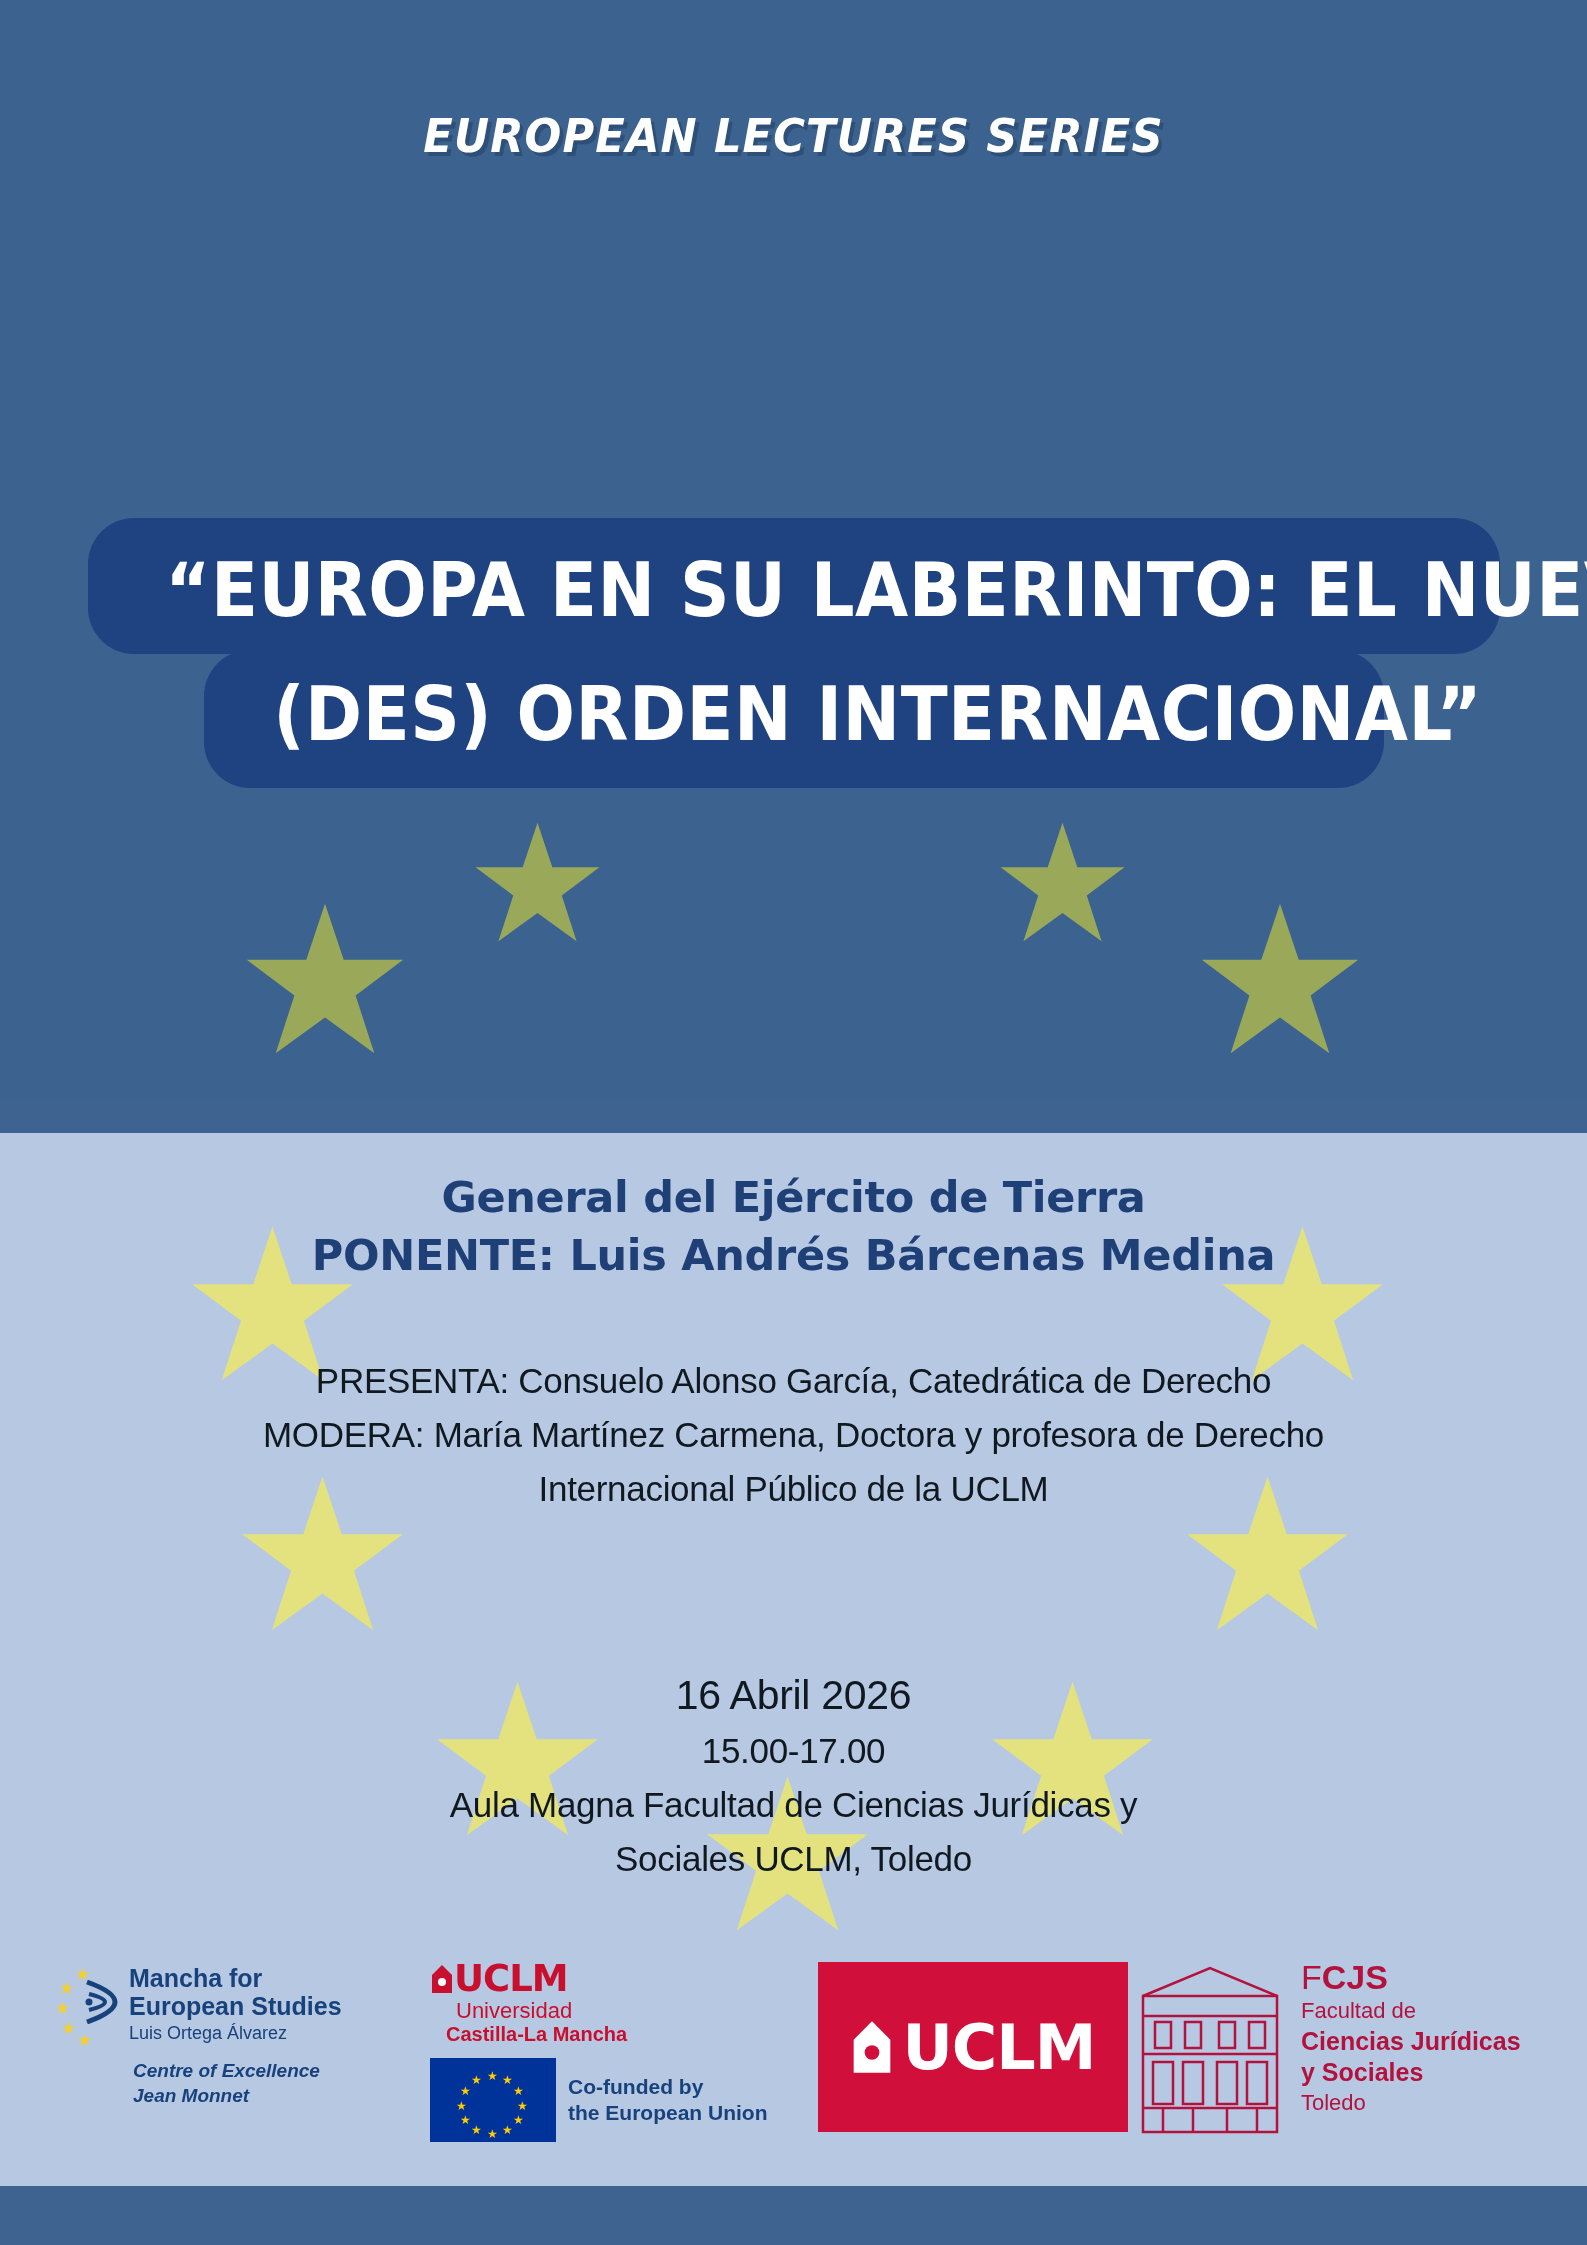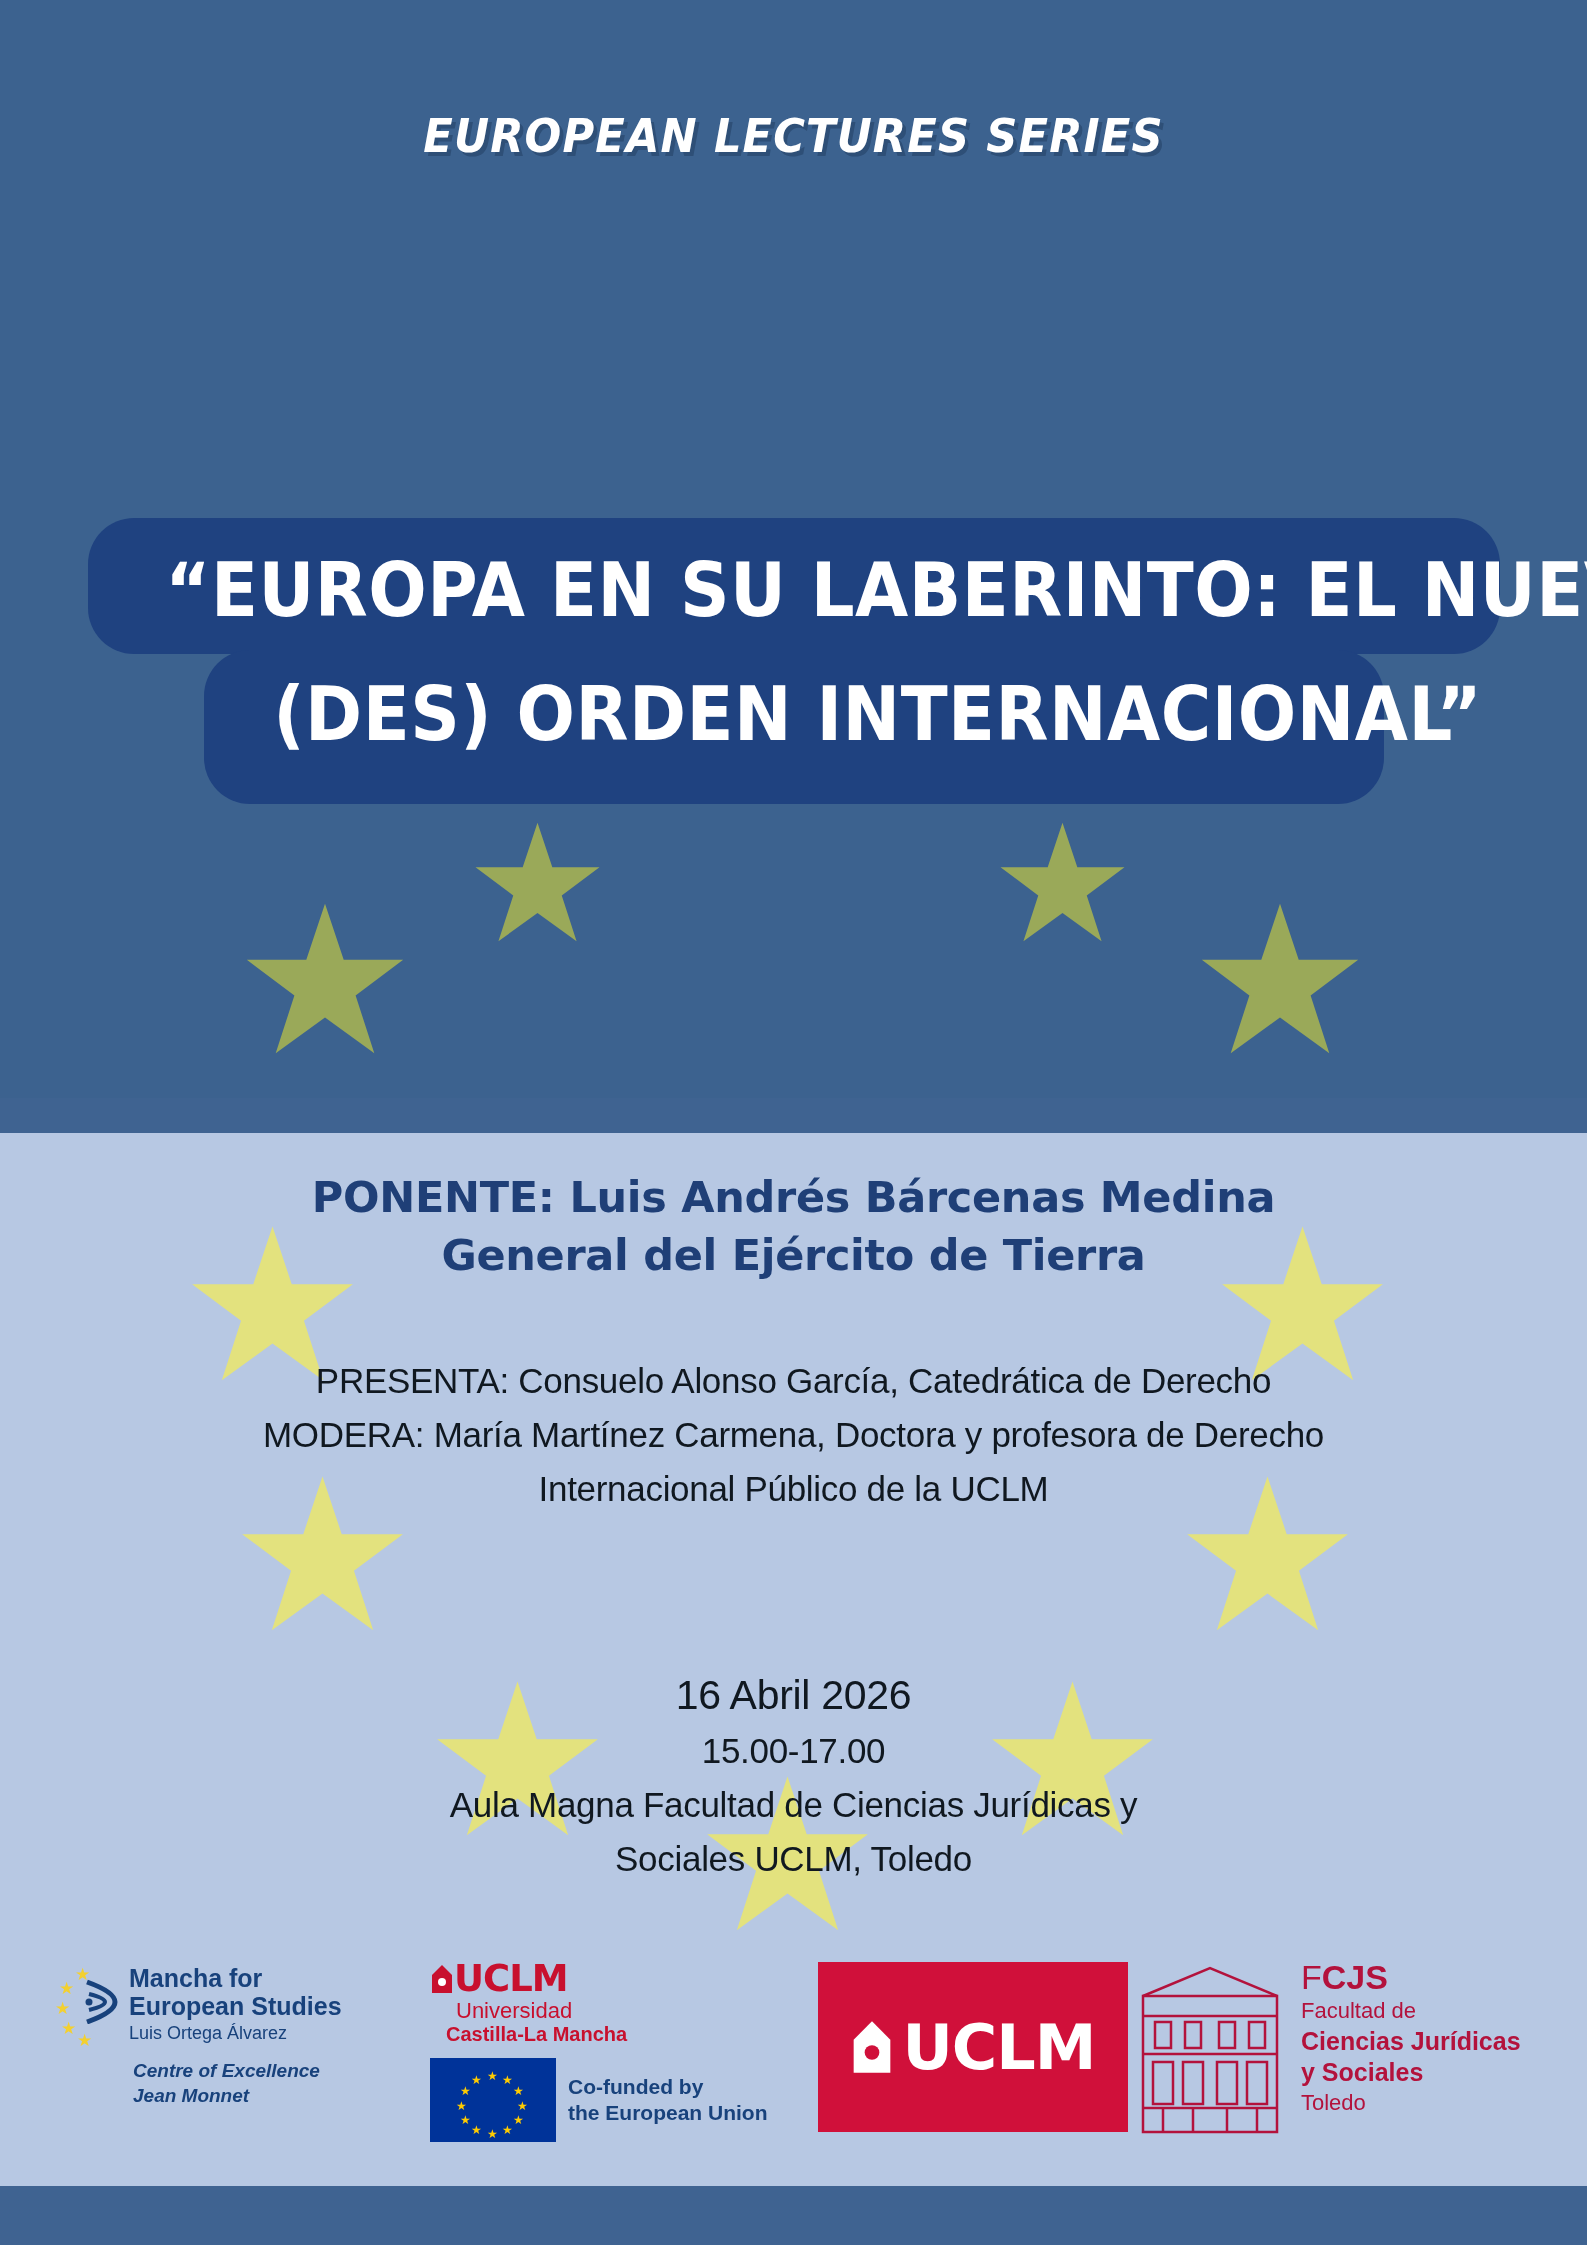--- a/index.html
+++ b/index.html
@@ -91,21 +91,21 @@
   .bubble-1 {
     background: #1f4280;
     border-radius: 46px;
     padding: 22px 30px 14px 30px;
     width: 1412px;
     margin: 0;
   }
   .bubble-2 {
     background: #1f4280;
     border-radius: 46px;
-    padding: 14px 30px 40px 30px;
+    padding: 14px 30px 24px 30px;
     width: 1180px;
     margin: -4px auto 0 auto;
   }
 
   
   .speaker {
     position: absolute;
     left: 0; top: 1168px;
     width: 1587px;
     text-align: center;
@@ -295,22 +295,22 @@
   <div class="bubble-wrap">
     <div class="bubble-1">
       <span class="bubble-line">“EUROPA EN SU LABERINTO: EL NUEVO</span>
     </div>
     <div class="bubble-2">
       <span class="bubble-line">(DES) ORDEN INTERNACIONAL”</span>
     </div>
   </div>
 
   <div class="speaker">
+    <div>General del Ejército de Tierra</div>
     <div>PONENTE: Luis Andrés Bárcenas Medina</div>
-    <div>General del Ejército de Tierra</div>
   </div>
 
   <div class="credits">
     <div>PRESENTA: Consuelo Alonso García, Catedrática de Derecho</div>
     <div>MODERA: María Martínez Carmena, Doctora y profesora de Derecho</div>
     <div>Internacional Público de la UCLM</div>
   </div>
 
   <div class="logistics">
     <div class="date">16 Abril 2026</div>

